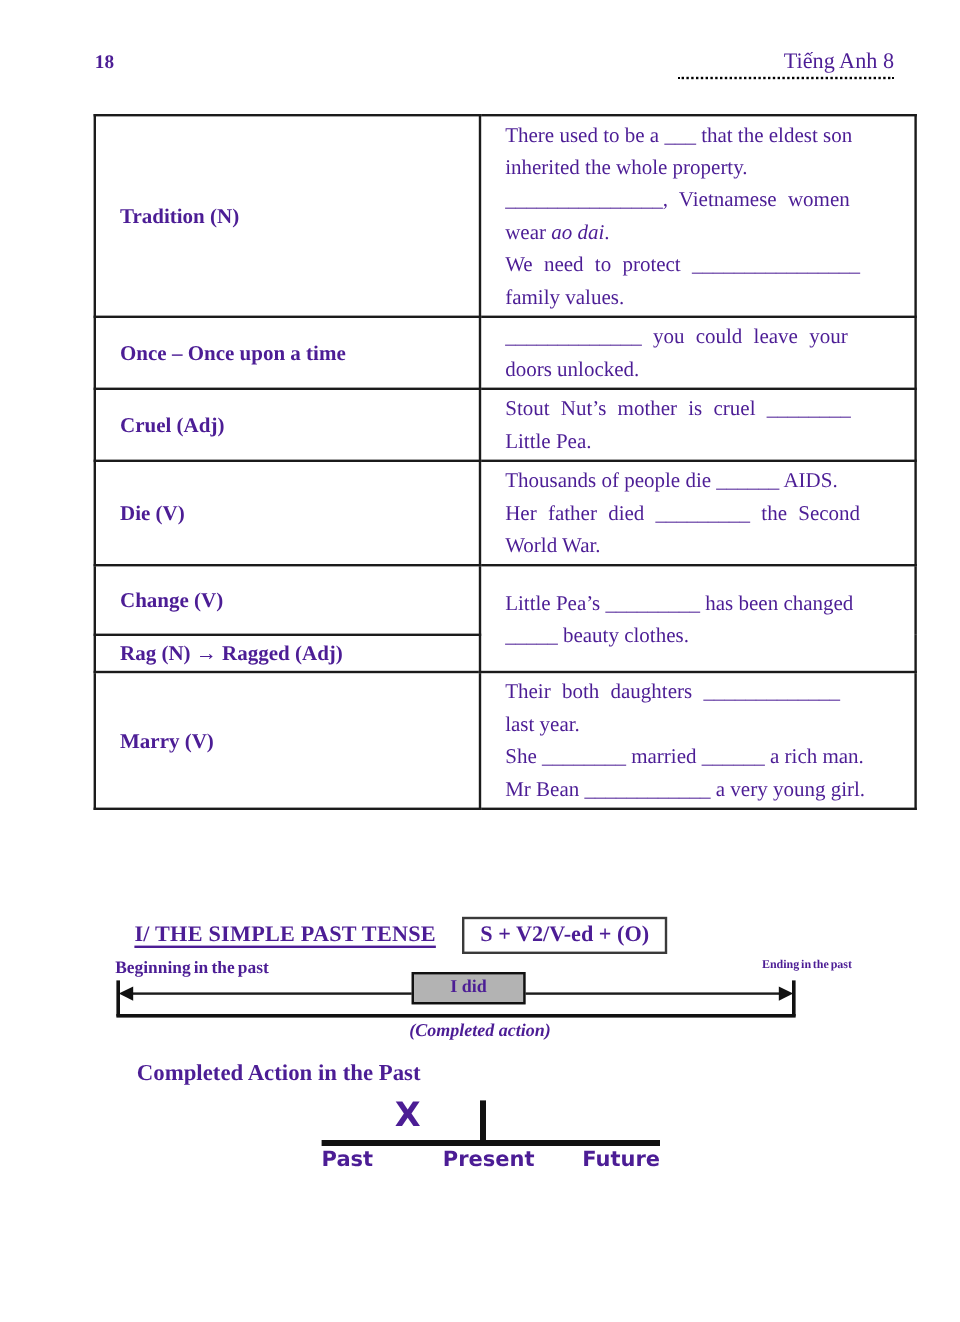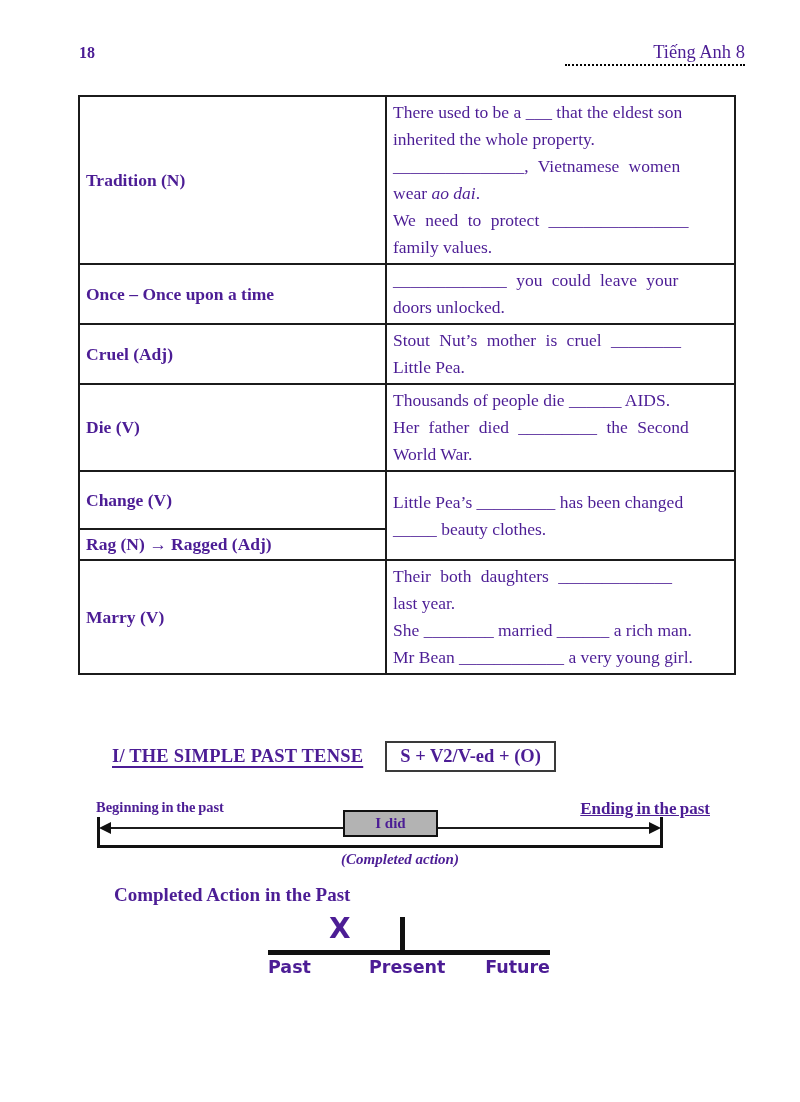--- a/index.html
+++ b/index.html
@@ -7,42 +7,42 @@
         font-family:"Liberation Serif","DejaVu Serif",serif;color:#4c1d95;}
 
   
   .page-num{position:absolute;top:44px;left:79px;font-weight:bold;font-size:16px;}
   .title-wrap{position:absolute;top:42px;right:55px;text-align:right;}
   .title-text{font-size:18.5px;}
   .title-dots{margin-top:1px;margin-left:auto;width:180px;height:0;border-bottom:2px dotted #000;}
 
   
   table.vocab{position:absolute;left:78px;top:95px;border-collapse:collapse;table-layout:fixed;width:644px;}
-  table.vocab td{border:2px solid #1b1b1b;vertical-align:middle;padding:2px 4px 2px 6px;overflow:hidden;}
+  table.vocab td{border:2px solid #1b1b1b;vertical-align:middle;padding:2px 4px 2px 20px;overflow:hidden;}
   td.term{font-weight:bold;font-size:17.5px;width:295px;}
   td.content{font-size:17.5px;width:337px;}
   .line{line-height:27px;white-space:nowrap;}
   .line.sp{word-spacing:5px;}
   .it{font-style:italic;}
   .bd{font-weight:bold;}
 
   
   .grammar-banner{position:absolute;top:688px;left:400px;transform:translateX(-50%);
     border:2.5px solid #151515;border-radius:10px;padding:1px 22px 4px;
     font-family:"DejaVu Sans","Liberation Sans",sans-serif;font-weight:bold;font-size:21px;letter-spacing:1.5px;}
 
   
-  .tense-row{position:absolute;top:741px;left:112px;display:flex;align-items:center;gap:22px;}
+  .tense-row{position:absolute;top:764px;left:112px;display:flex;align-items:center;gap:22px;}
   .tense-title{font-weight:bold;font-size:18.5px;text-decoration:underline;text-decoration-thickness:2px;text-underline-offset:4px;letter-spacing:.2px;}
   .formula-box{border:2px solid #3a3a3a;padding:3px 13px;font-weight:bold;font-size:18.5px;white-space:nowrap;}
 
   
   .tl1{position:absolute;left:90px;top:799px;width:620px;height:76px;}
   .tl1-label-left{position:absolute;left:6px;top:0;font-weight:bold;font-size:14.5px;word-spacing:-1px;}
-  .tl1-label-right{position:absolute;right:0;top:0;font-weight:bold;font-size:17px;word-spacing:-1px;text-decoration:underline;}
+  .tl1-label-right{position:absolute;right:0;top:0;font-weight:bold;font-size:10px;word-spacing:-1px;}
   .tl1-vbar{position:absolute;top:18px;width:3px;height:30px;background:#111;}
   .tl1-vbar.left{left:7px;} .tl1-vbar.right{left:570px;}
   .tl1-bottom{position:absolute;left:7px;top:46px;width:566px;height:2.5px;background:#111;}
   .tl1-arrow{position:absolute;left:16px;top:28px;width:548px;height:2px;background:#1c1c1c;}
   .ah{position:absolute;top:23px;width:0;height:0;border-top:6px solid transparent;border-bottom:6px solid transparent;}
   .ah.left{left:9px;border-right:12px solid #111;}
   .ah.right{left:559px;border-left:12px solid #111;}
   .idid-box{position:absolute;left:253px;top:11px;width:91px;height:23px;background:#b3b3b3;border:2px solid #111;
     text-align:center;font-weight:bold;font-size:15px;line-height:23px;z-index:2;}
   .tl1-caption{position:absolute;left:0;top:52px;width:620px;text-align:center;font-weight:bold;font-style:italic;font-size:15px;}

